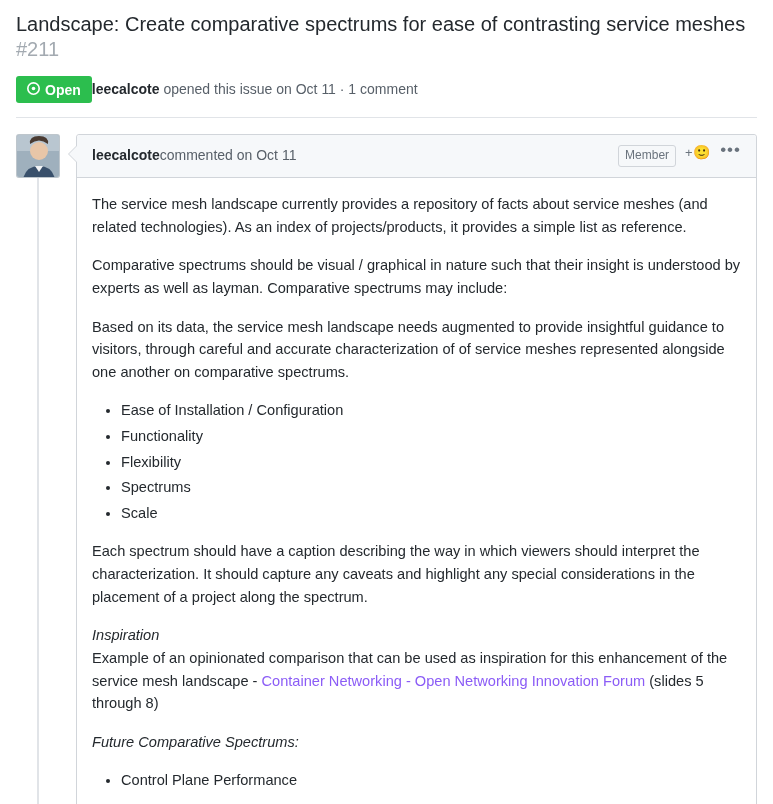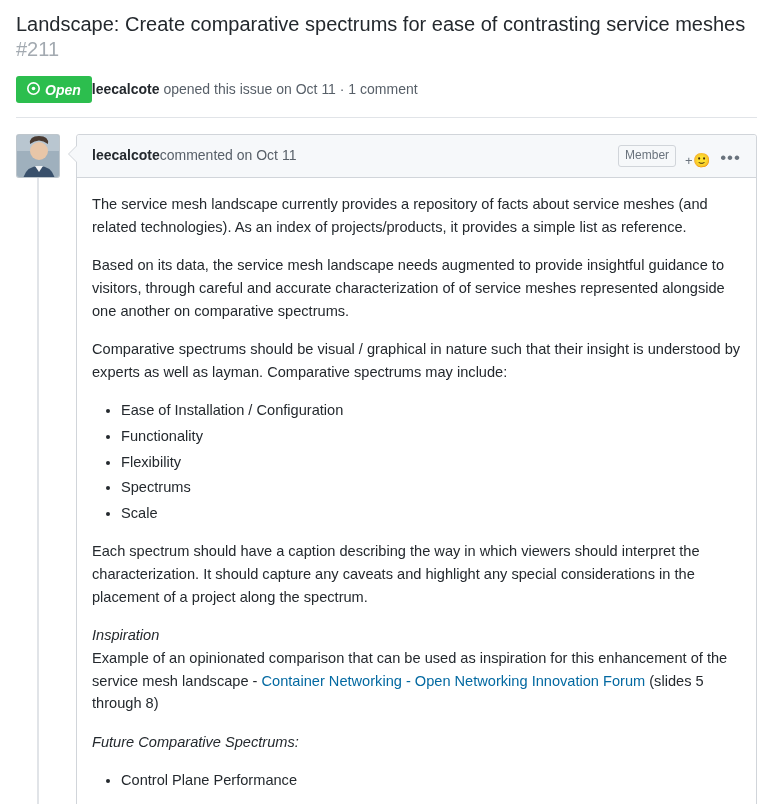--- a/index.html
+++ b/index.html
@@ -44,21 +44,20 @@
   .state-badge {
     display: inline-flex;
     align-items: center;
     background: #2cbe4e;
     color: #ffffff;
     font-size: 14px;
     font-weight: 600;
     padding: 6px 11px;
     border-radius: 3px;
     line-height: 1;
-    font-style: italic;
   }
   .state-badge .badge-icon {
     display: inline-block;
     margin-right: 5px;
     font-size: 13px;
     line-height: 1;
   }
   .meta-text {
     font-size: 14px;
     color: #586069;
@@ -134,21 +133,21 @@
     color: #586069;
     line-height: 1.4;
   }
   .comment-header .author {
     font-weight: 600;
     color: #24292e;
   }
   .header-right {
     margin-left: auto;
     display: flex;
-    align-items: flex-end;
+    align-items: flex-start;
     gap: 9px;
   }
   .member-label {
     border: 1px solid #d1d5da;
     border-radius: 3px;
     color: #6a737d;
     font-size: 12px;
     padding: 1px 6px 2px 6px;
     line-height: 1.4;
     background: transparent;
@@ -186,21 +185,21 @@
     margin: 16px 0 16px 0;
     padding-left: 29px;
   }
   .comment-body li {
     margin: 3px 0;
   }
   .comment-body li::marker { color: #24292e; }
   .comment-body em {
   }
   .comment-body a {
-    color: #0369a1;
+    color: #8b5cf6;
     text-decoration: none;
   }
   .tight { margin-bottom: 0 !important; }
   .after-em { margin-top: 0; }
 </style>
 </head>
 <body>
 
 <div class="page">
 
@@ -247,22 +246,22 @@
           <span class="react-btn">
             <span class="plus">+</span>
             <span class="smiley">🙂</span>
           </span>
           <span class="kebab">•••</span>
         </span>
       </div>
 
       <div class="comment-body">
         <p>The service mesh landscape currently provides a repository of facts about service meshes (and related technologies). As an index of projects/products, it provides a simple list as reference.</p>
+        <p>Comparative spectrums should be visual / graphical in nature such that their insight is understood by experts as well as layman. Comparative spectrums may include:</p>
         <p>Based on its data, the service mesh landscape needs augmented to provide insightful guidance to visitors, through careful and accurate characterization of of service meshes represented alongside one another on comparative spectrums.</p>
-        <p>Comparative spectrums should be visual / graphical in nature such that their insight is understood by experts as well as layman. Comparative spectrums may include:</p>
 
         <ul>
           <li>Ease of Installation / Configuration</li>
           <li>Functionality</li>
           <li>Flexibility</li>
           <li>Spectrums</li>
           <li>Scale</li>
         </ul>
 
         <p>Each spectrum should have a caption describing the way in which viewers should interpret the characterization. It should capture any caveats and highlight any special considerations in the placement of a project along the spectrum.</p>

